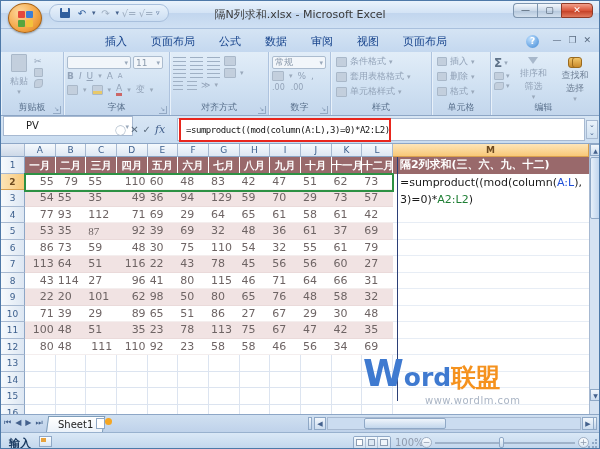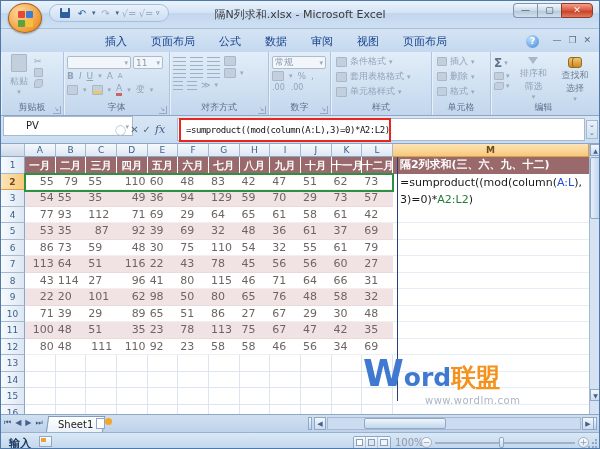--- a/index.html
+++ b/index.html
@@ -454,21 +454,21 @@
           <div class="dcell" style="text-align: left;">61</div>
           <div class="dcell" style="text-align: left;">58</div>
           <div class="dcell" style="text-align: left;">61</div>
           <div class="dcell" style="text-align: left;">42</div>
           <div class="mcell"></div>
         </div>
         <div class="grow">
           <div class="rhd">5</div>
           <div class="dcell band" style="text-align: right;">53</div>
           <div class="dcell band" style="text-align: left;">35</div>
-          <div class="dcell band" style="text-align: center;">87</div>
+          <div class="dcell band" style="text-align: left; font-family: Liberation Serif, serif;">87</div>
           <div class="dcell band" style="text-align: right;">92</div>
           <div class="dcell band" style="text-align: left;">39</div>
           <div class="dcell band" style="text-align: left;">69</div>
           <div class="dcell band" style="text-align: left;">32</div>
           <div class="dcell band" style="text-align: left;">48</div>
           <div class="dcell band" style="text-align: left;">36</div>
           <div class="dcell band" style="text-align: left;">61</div>
           <div class="dcell band" style="text-align: left;">37</div>
           <div class="dcell band" style="text-align: left;">69</div>
           <div class="mcell"></div>

